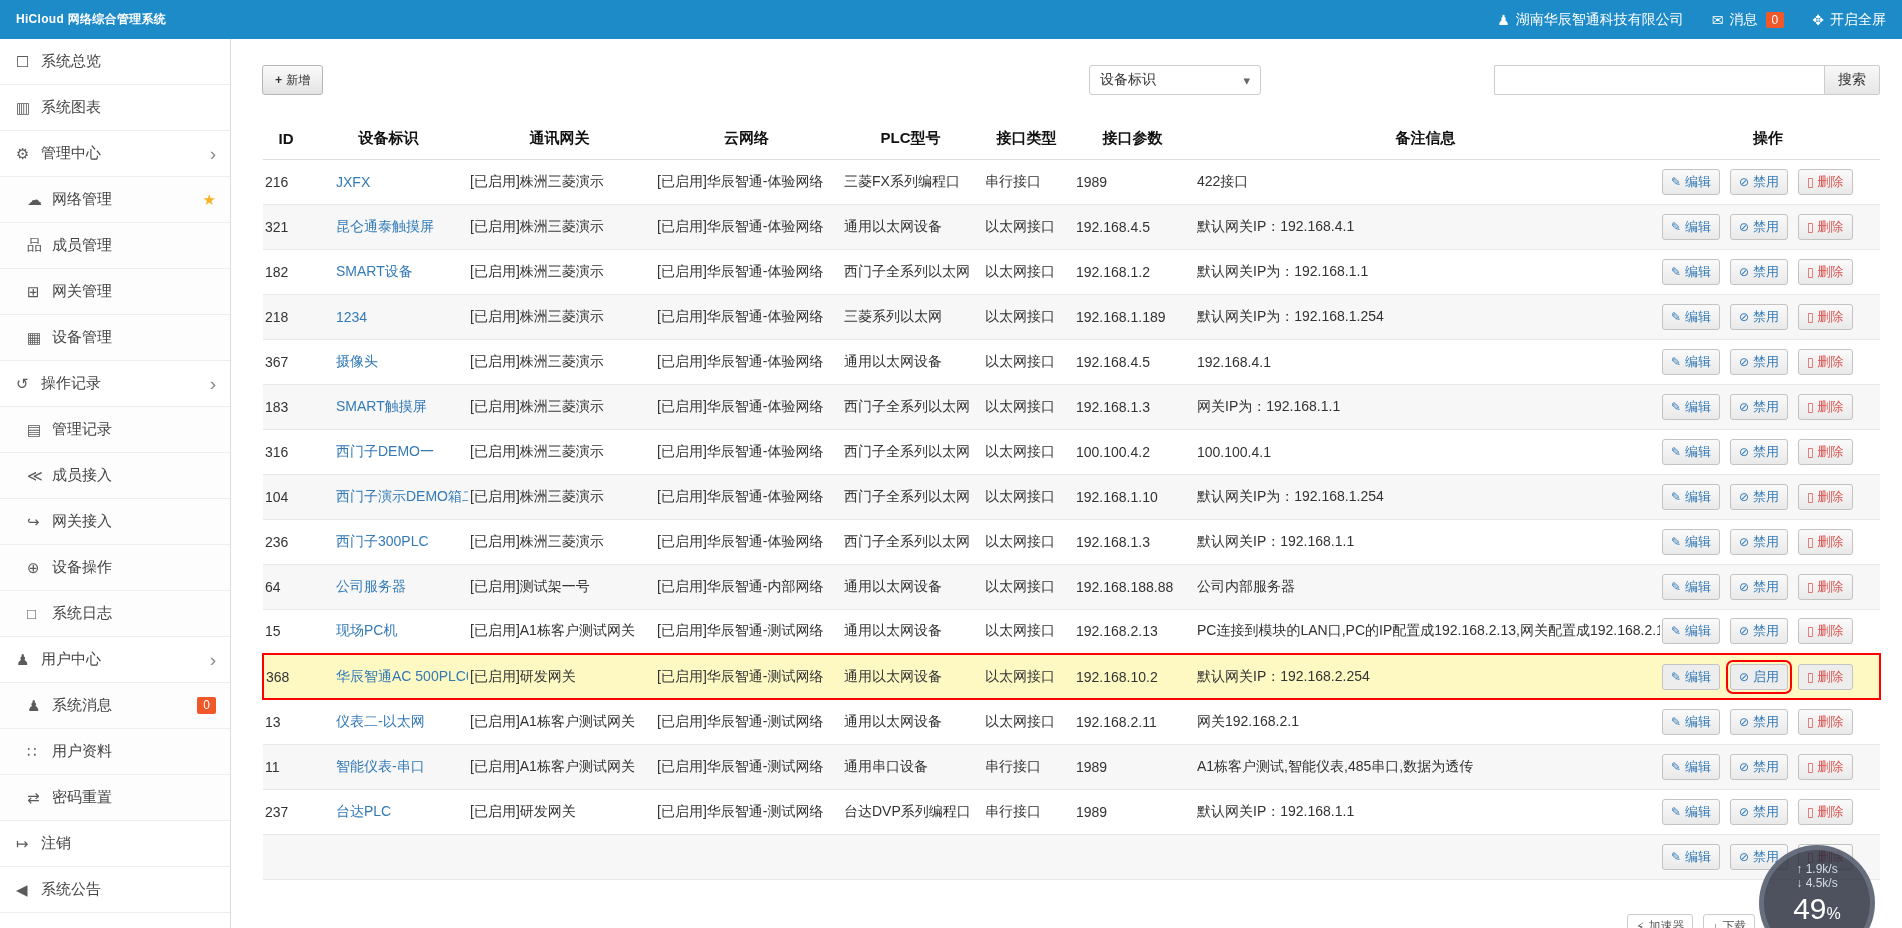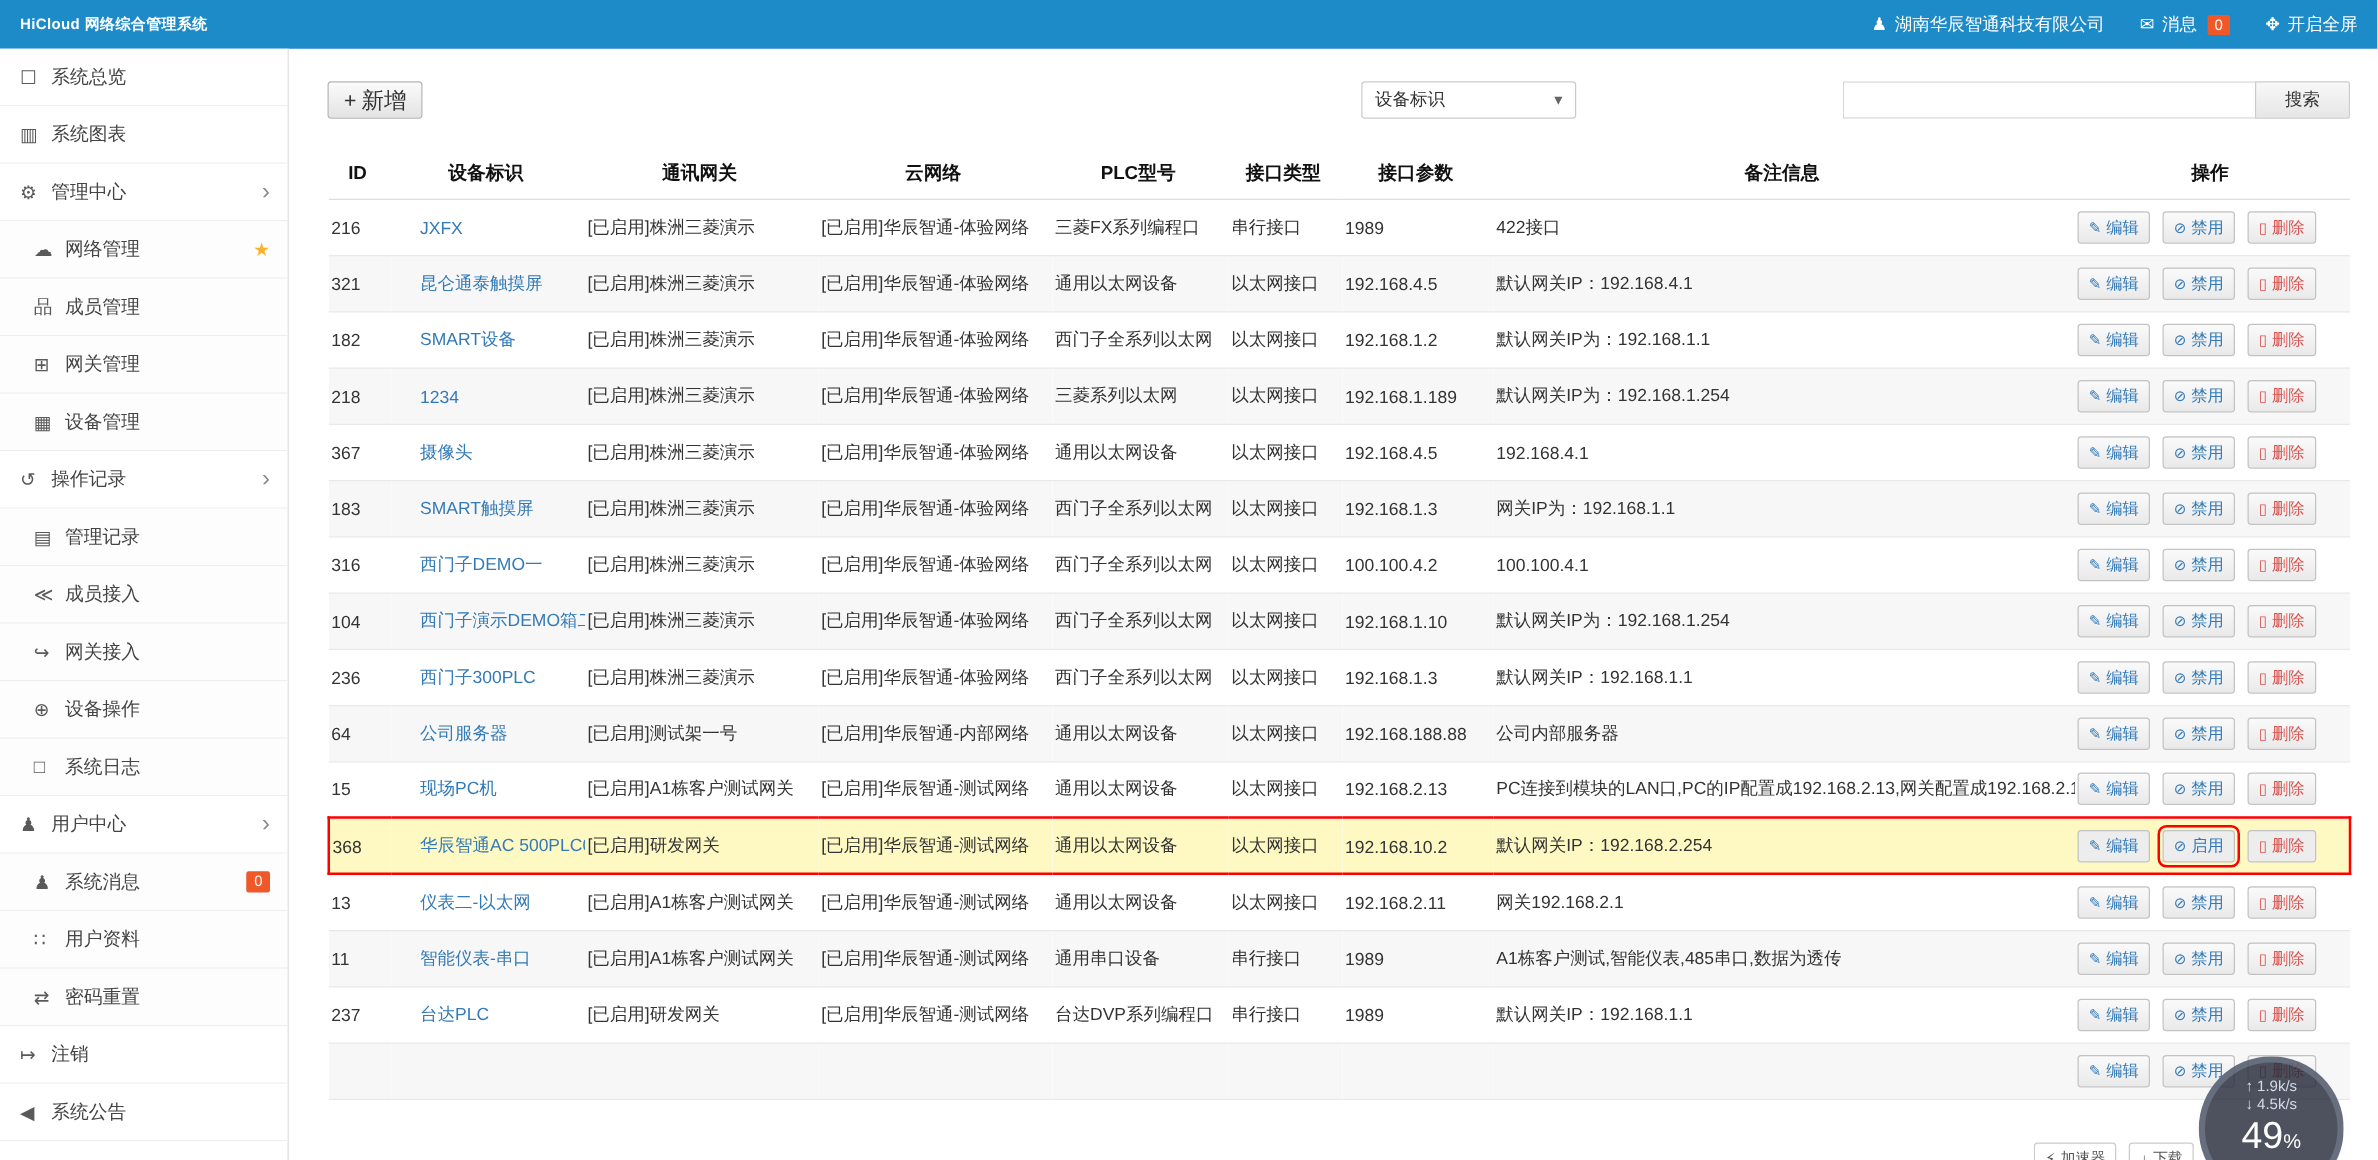--- a/index.html
+++ b/index.html
@@ -36,31 +36,31 @@
   .content{flex:1;padding:0 22px 0 31px;position:relative;overflow:hidden;height:889px;}
 
   
   .breadcrumb-row{padding:26px 0 22px;border-bottom:1px solid #ececec;}
   .bc-title{color:var(--c-link);font-weight:bold;font-size:20px;}
   .bc-sub{color:#555;font-size:13px;margin-left:4px;}
 
   
   .toolbar{position:relative;margin-top:26px;height:32px;}
   .btn-add{height:30px;padding:0 12px;border:1px solid #b6b6b6;border-radius:3px;
-    background:linear-gradient(#fbfbfb,#e3e3e3);font-size:18px;color:#333;cursor:pointer;
-    font-family:Liberation Serif, serif;}
+    background:linear-gradient(#fbfbfb,#e3e3e3);font-size:12px;color:#333;cursor:pointer;
+    font-family:Liberation Mono, monospace;}
   .btn-add b{margin-right:4px;font-weight:bold;}
   .filter-select{position:absolute;left:827px;top:0;width:172px;height:30px;border:1px solid #ccc;
     border-radius:3px;background:#fff;display:flex;align-items:center;justify-content:space-between;
     padding:0 10px;font-size:14px;color:#333;cursor:pointer;}
   .filter-select .caret{color:#666;font-size:13px;}
   .search-group{position:absolute;right:0;top:0;display:flex;}
   .search-input{width:330px;height:30px;border:1px solid #ccc;border-right:none;padding:0 8px;
     font-size:14px;outline:none;border-radius:2px 0 0 2px;font-family:inherit;}
-  .search-btn{height:30px;padding:0 23px;border:1px solid #ccc;background:linear-gradient(#f8f8f8,#e6e6e6);
+  .search-btn{height:30px;padding:0 13px;border:1px solid #ccc;background:linear-gradient(#f8f8f8,#e6e6e6);
     font-size:14px;color:#333;cursor:pointer;border-radius:0 2px 2px 0;font-family:inherit;}
 
   
   table{border-collapse:collapse;table-layout:fixed;width:1617px;margin-top:22px;font-size:14px;}
   col.col-id{width:50px}col.col-name{width:155px}col.col-gw{width:187px}col.col-net{width:187px}
   col.col-plc{width:141px}col.col-if{width:91px}col.col-par{width:121px}col.col-rem{width:465px}
   col.col-act{width:220px}
   thead tr{border-bottom:1px solid #ddd;}
   th{height:40px;text-align:center;font-size:15px;color:#111;padding:0 6px 0 2px;white-space:nowrap;}
   td{height:45px;padding:0 6px 0 2px;white-space:nowrap;overflow:hidden;color:#333;}

